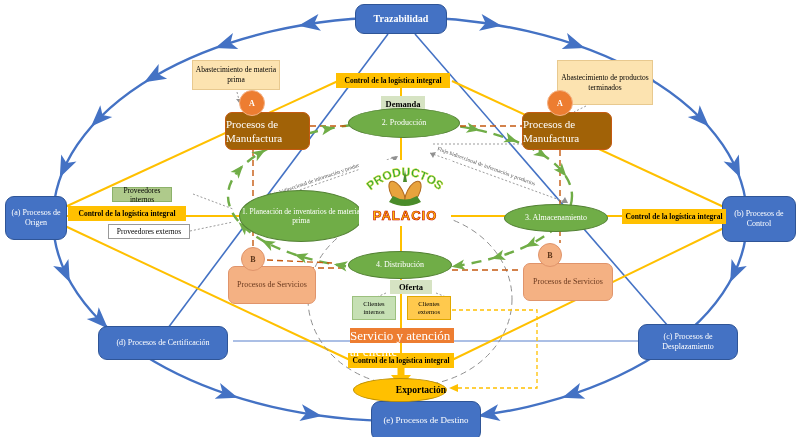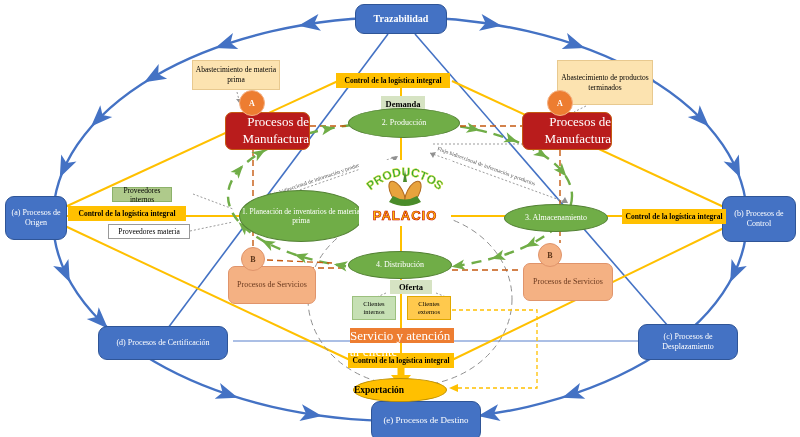--- a/index.html
+++ b/index.html
@@ -10,44 +10,44 @@
   .bluebox{background:#4472C4;border:1.5px solid #2F5597;border-radius:9px;color:#fff;
            display:flex;align-items:center;justify-content:center;text-align:center;
            font-size:8px;line-height:1.25;padding:2px;}
   .gbar{background:#FFC000;color:#000;font-weight:bold;font-size:7.5px;display:flex;
         align-items:center;justify-content:center;text-align:center;}
   .nodeell{background:#70AD47;border:1.5px solid #548235;border-radius:50%;color:#fff;
            display:flex;align-items:center;justify-content:center;text-align:center;
            font-size:8px;line-height:1.2;padding:2px;}
   .tanbox{background:#FCE3B0;border:1px solid #E8C98F;color:#000;font-size:7.5px;
           display:flex;align-items:center;text-align:center;line-height:1.3;}
-  .orangebox{background:#b91c1c;border:1px solid #C55A11;border-radius:7px;color:#fff;
-             font-size:13px;display:flex;align-items:center;justify-content:center;
-             text-align:right;line-height:1.3;}
+  .orangebox{background:#a16207;border:1px solid #C55A11;border-radius:7px;color:#fff;
+             font-size:11px;display:flex;align-items:center;justify-content:center;
+             text-align:left;line-height:1.3;}
   .salmonbox{background:#F4B183;border:1px solid #E0946B;border-radius:7px;color:#6b3a1f;
              font-size:8px;display:flex;align-items:center;justify-content:center;
              text-align:center;line-height:1.3;}
   .badge{border-radius:50%;display:flex;align-items:center;justify-content:center;
          font-size:8px;font-weight:bold;}
   .badgeA{background:#ED7D31;border:1.5px solid #F4B183;color:#fff;}
   .badgeB{background:#F4B183;border:1.5px solid #E0946B;color:#5a3317;}
   .greensm{background:#AFCA8B;border:1px solid #8CB26A;color:#000;font-size:7.5px;
            display:flex;align-items:center;justify-content:center;text-align:center;}
   .whitesm{background:#fff;border:1px solid #999;color:#000;font-size:7.5px;
            display:flex;align-items:center;justify-content:center;text-align:center;}
   .dolabel{background:#D6E3C3;color:#000;font-weight:bold;font-size:8.5px;display:flex;
            align-items:center;justify-content:center;}
   .client{font-size:6.5px;display:flex;align-items:center;justify-content:center;
           text-align:center;line-height:1.25;color:#000;}
   .ci{background:#C6E0B4;border:1px solid #9CC07E;}
   .ce{background:#FFC94D;border:1px solid #E0A800;}
   .svcbar{background:#ED7D31;color:#fff;font-size:13px;display:flex;align-items:flex-start;
           justify-content:center;}
   .export{background:#FFC000;border:1.5px solid #BF9000;border-radius:50%;color:#000;
-          font-weight:bold;font-size:9.5px;display:flex;align-items:center;justify-content:flex-start;}
+          font-weight:bold;font-size:9.5px;display:flex;align-items:center;justify-content:flex-end;}
   .logo{background:#fff;}
 </style>
 </head>
 <body>
 
 <div id="stage">
 
   <svg id="edges" width="800" height="437" viewBox="0 0 800 437">
 
     <ellipse cx="400" cy="219" rx="347" ry="202" fill="none" stroke="#4472C4" stroke-width="2.4"></ellipse>
@@ -210,21 +210,21 @@
       <span>Procesos de Servicios</span>
     </div>
   <div class="abs badge badgeB" style="left:538px;top:243px;width:24px;height:24px;">
       <span>B</span>
     </div>
 
   <div class="abs greensm" style="left:112px;top:187px;width:60px;height:15px;">
       <span>Proveedores internos</span>
     </div>
   <div class="abs whitesm" style="left:108px;top:224px;width:82px;height:15px;">
-      <span>Proveedores materia</span>
+      <span>Proveedores externos</span>
     </div>
 
   <div class="abs nodeell" style="left:231px;top:190px;width:124px;height:52px;font-size:7.5px;margin-left:8px;">
       <span>1. Planeación de inventarios de materia prima</span>
     </div>
   <div class="abs nodeell" style="left:348px;top:108px;width:112px;height:30px;">
       <span>2. Producción</span>
     </div>
   <div class="abs nodeell" style="left:504px;top:204px;width:104px;height:28px;">
       <span>3. Almacenamiento</span>

